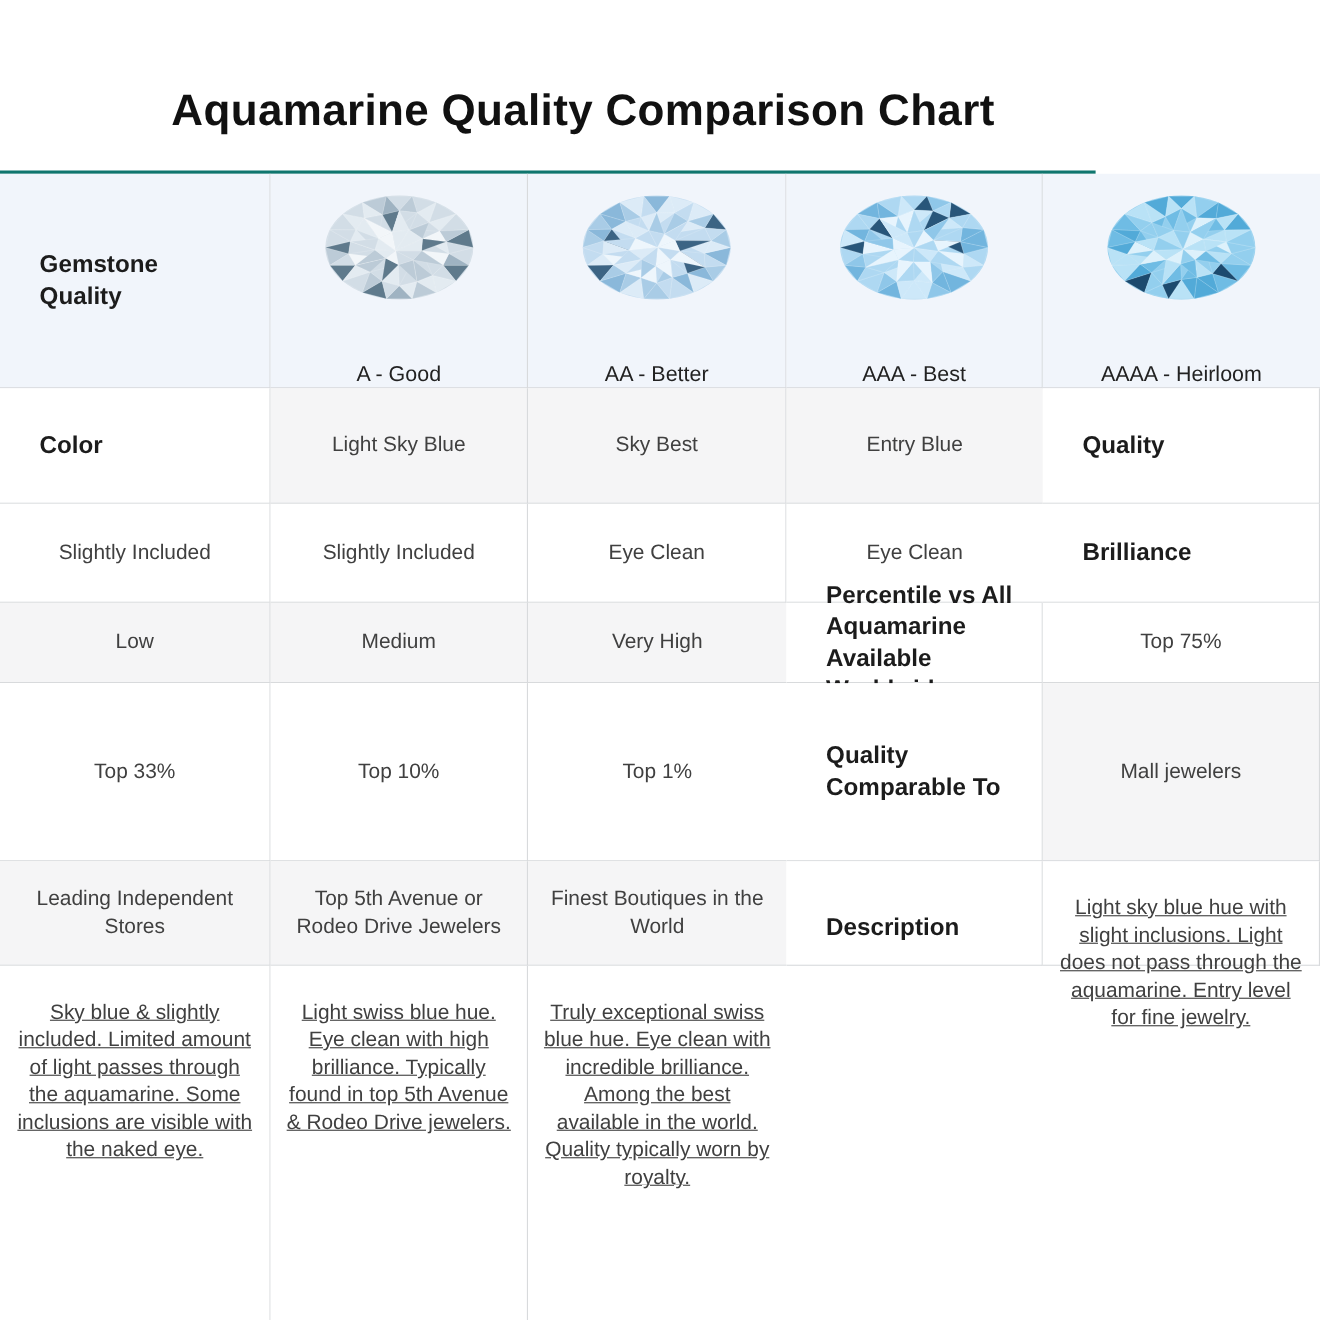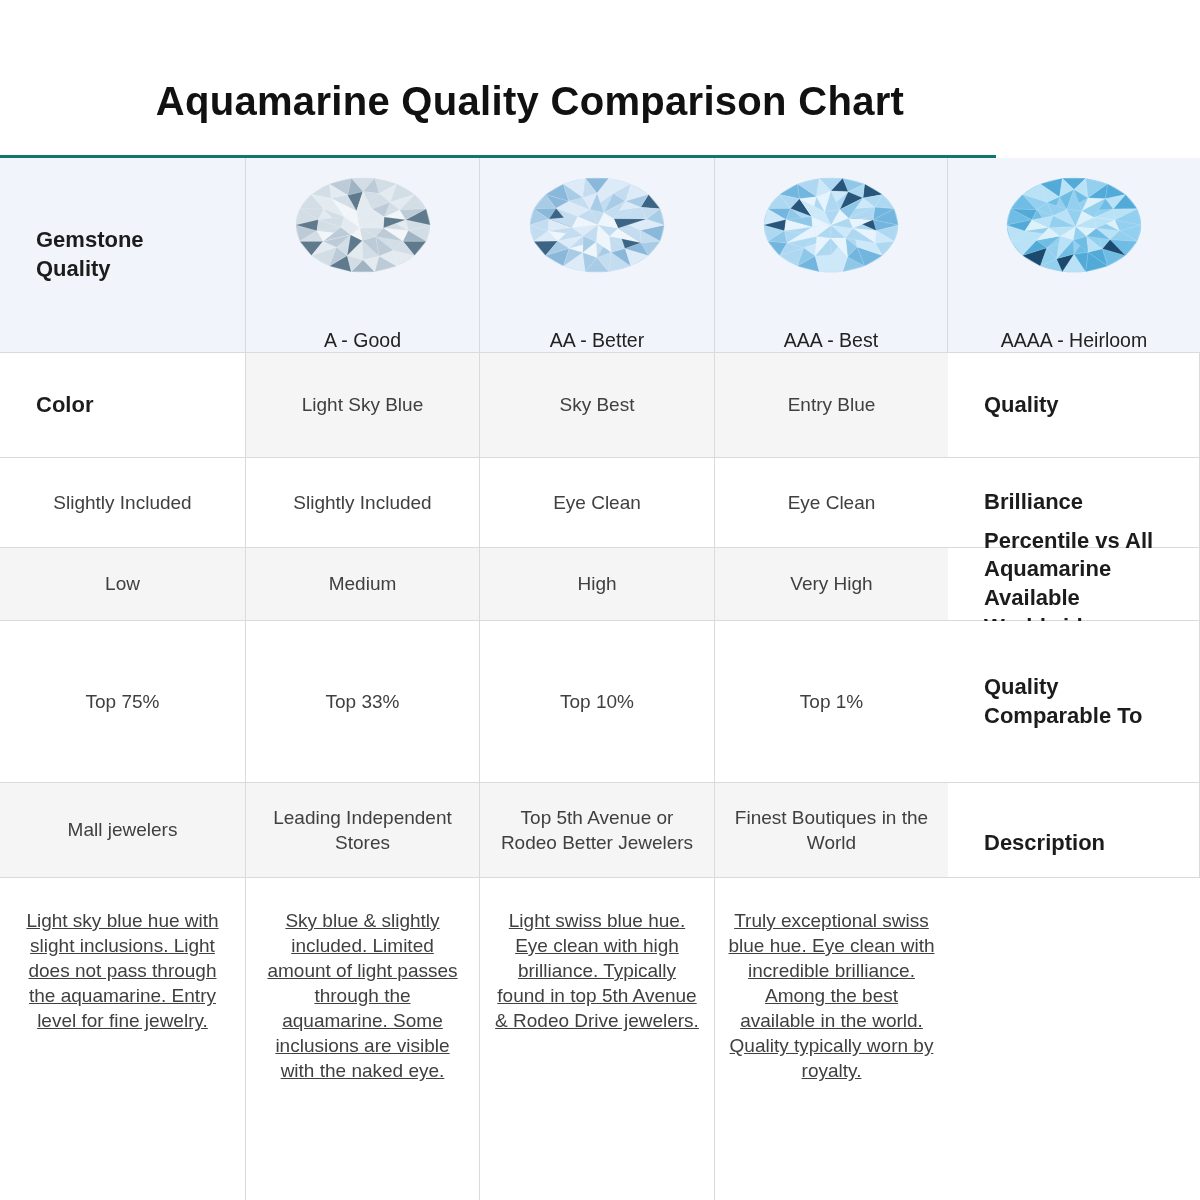--- a/index.html
+++ b/index.html
@@ -381,37 +381,36 @@
 
   <div class="cell label-cell">Quality</div>
   <div class="cell value-cell">Slightly Included</div>
   <div class="cell value-cell">Slightly Included</div>
   <div class="cell value-cell">Eye Clean</div>
   <div class="cell value-cell last-col">Eye Clean</div>
 
   <div class="cell label-cell">Brilliance</div>
   <div class="cell value-cell stripe">Low</div>
   <div class="cell value-cell stripe">Medium</div>
-  <div class="cell value-cell stripe">High</div>
   <div class="cell value-cell stripe last-col">Very High</div>
 
   <div class="cell label-cell">Percentile vs All
 Aquamarine
 Available
 Worldwide</div>
   <div class="cell value-cell">Top 75%</div>
   <div class="cell value-cell">Top 33%</div>
   <div class="cell value-cell">Top 10%</div>
   <div class="cell value-cell last-col">Top 1%</div>
 
   <div class="cell label-cell">Quality
 Comparable To</div>
   <div class="cell value-cell stripe">Mall jewelers</div>
   <div class="cell value-cell stripe">Leading Independent Stores</div>
-  <div class="cell value-cell stripe">Top 5th Avenue or Rodeo Better Jewelers</div>
+  <div class="cell value-cell stripe">Top 5th Avenue or Rodeo Drive Jewelers</div>
   <div class="cell value-cell stripe last-col">Finest Boutiques in the World</div>
 
   <div class="cell label-cell top-align">Description</div>
   <div class="cell value-cell top-align">Light sky blue hue with slight inclusions. Light does not pass through the aquamarine. Entry level for fine jewelry.</div>
   <div class="cell value-cell top-align">Sky blue &amp; slightly included. Limited amount of light passes through the aquamarine. Some inclusions are visible with the naked eye.</div>
   <div class="cell value-cell top-align">Light swiss blue hue. Eye clean with high brilliance. Typically found in top 5th Avenue &amp; Rodeo Drive jewelers.</div>
   <div class="cell value-cell top-align last-col">Truly exceptional swiss blue hue. Eye clean with incredible brilliance. Among the best available in the world. Quality typically worn by royalty.</div>
 
 </div>
 

